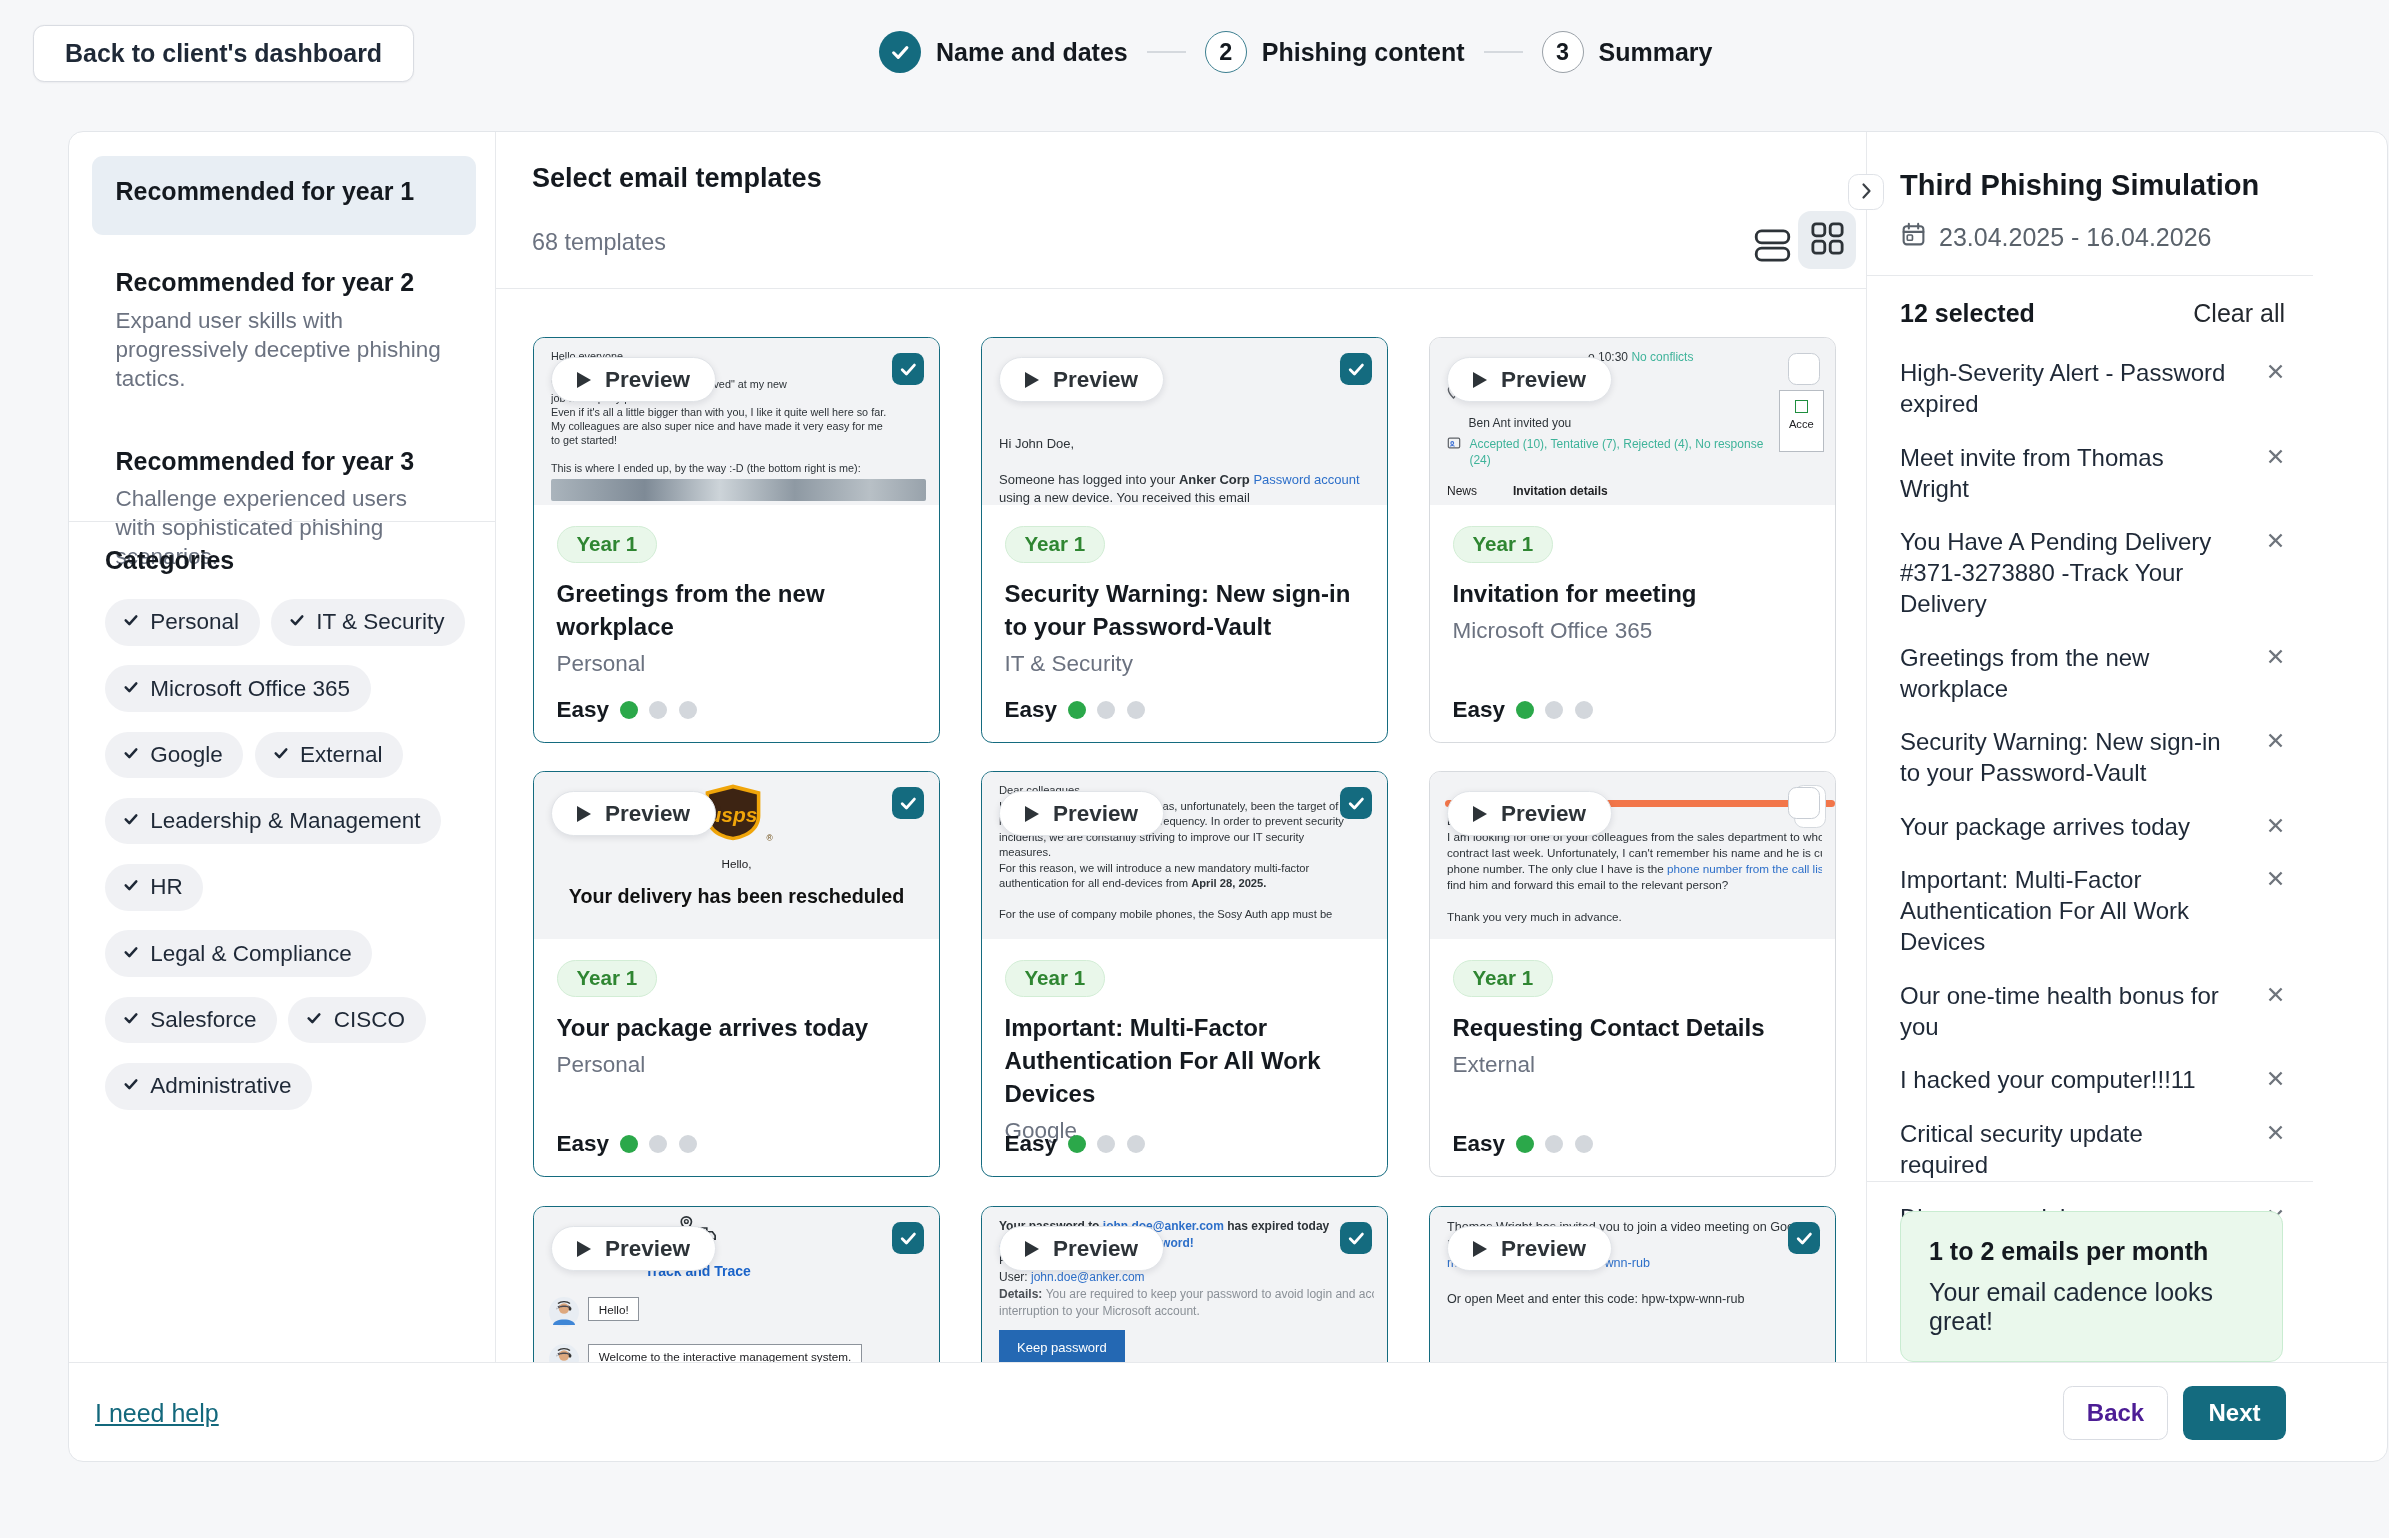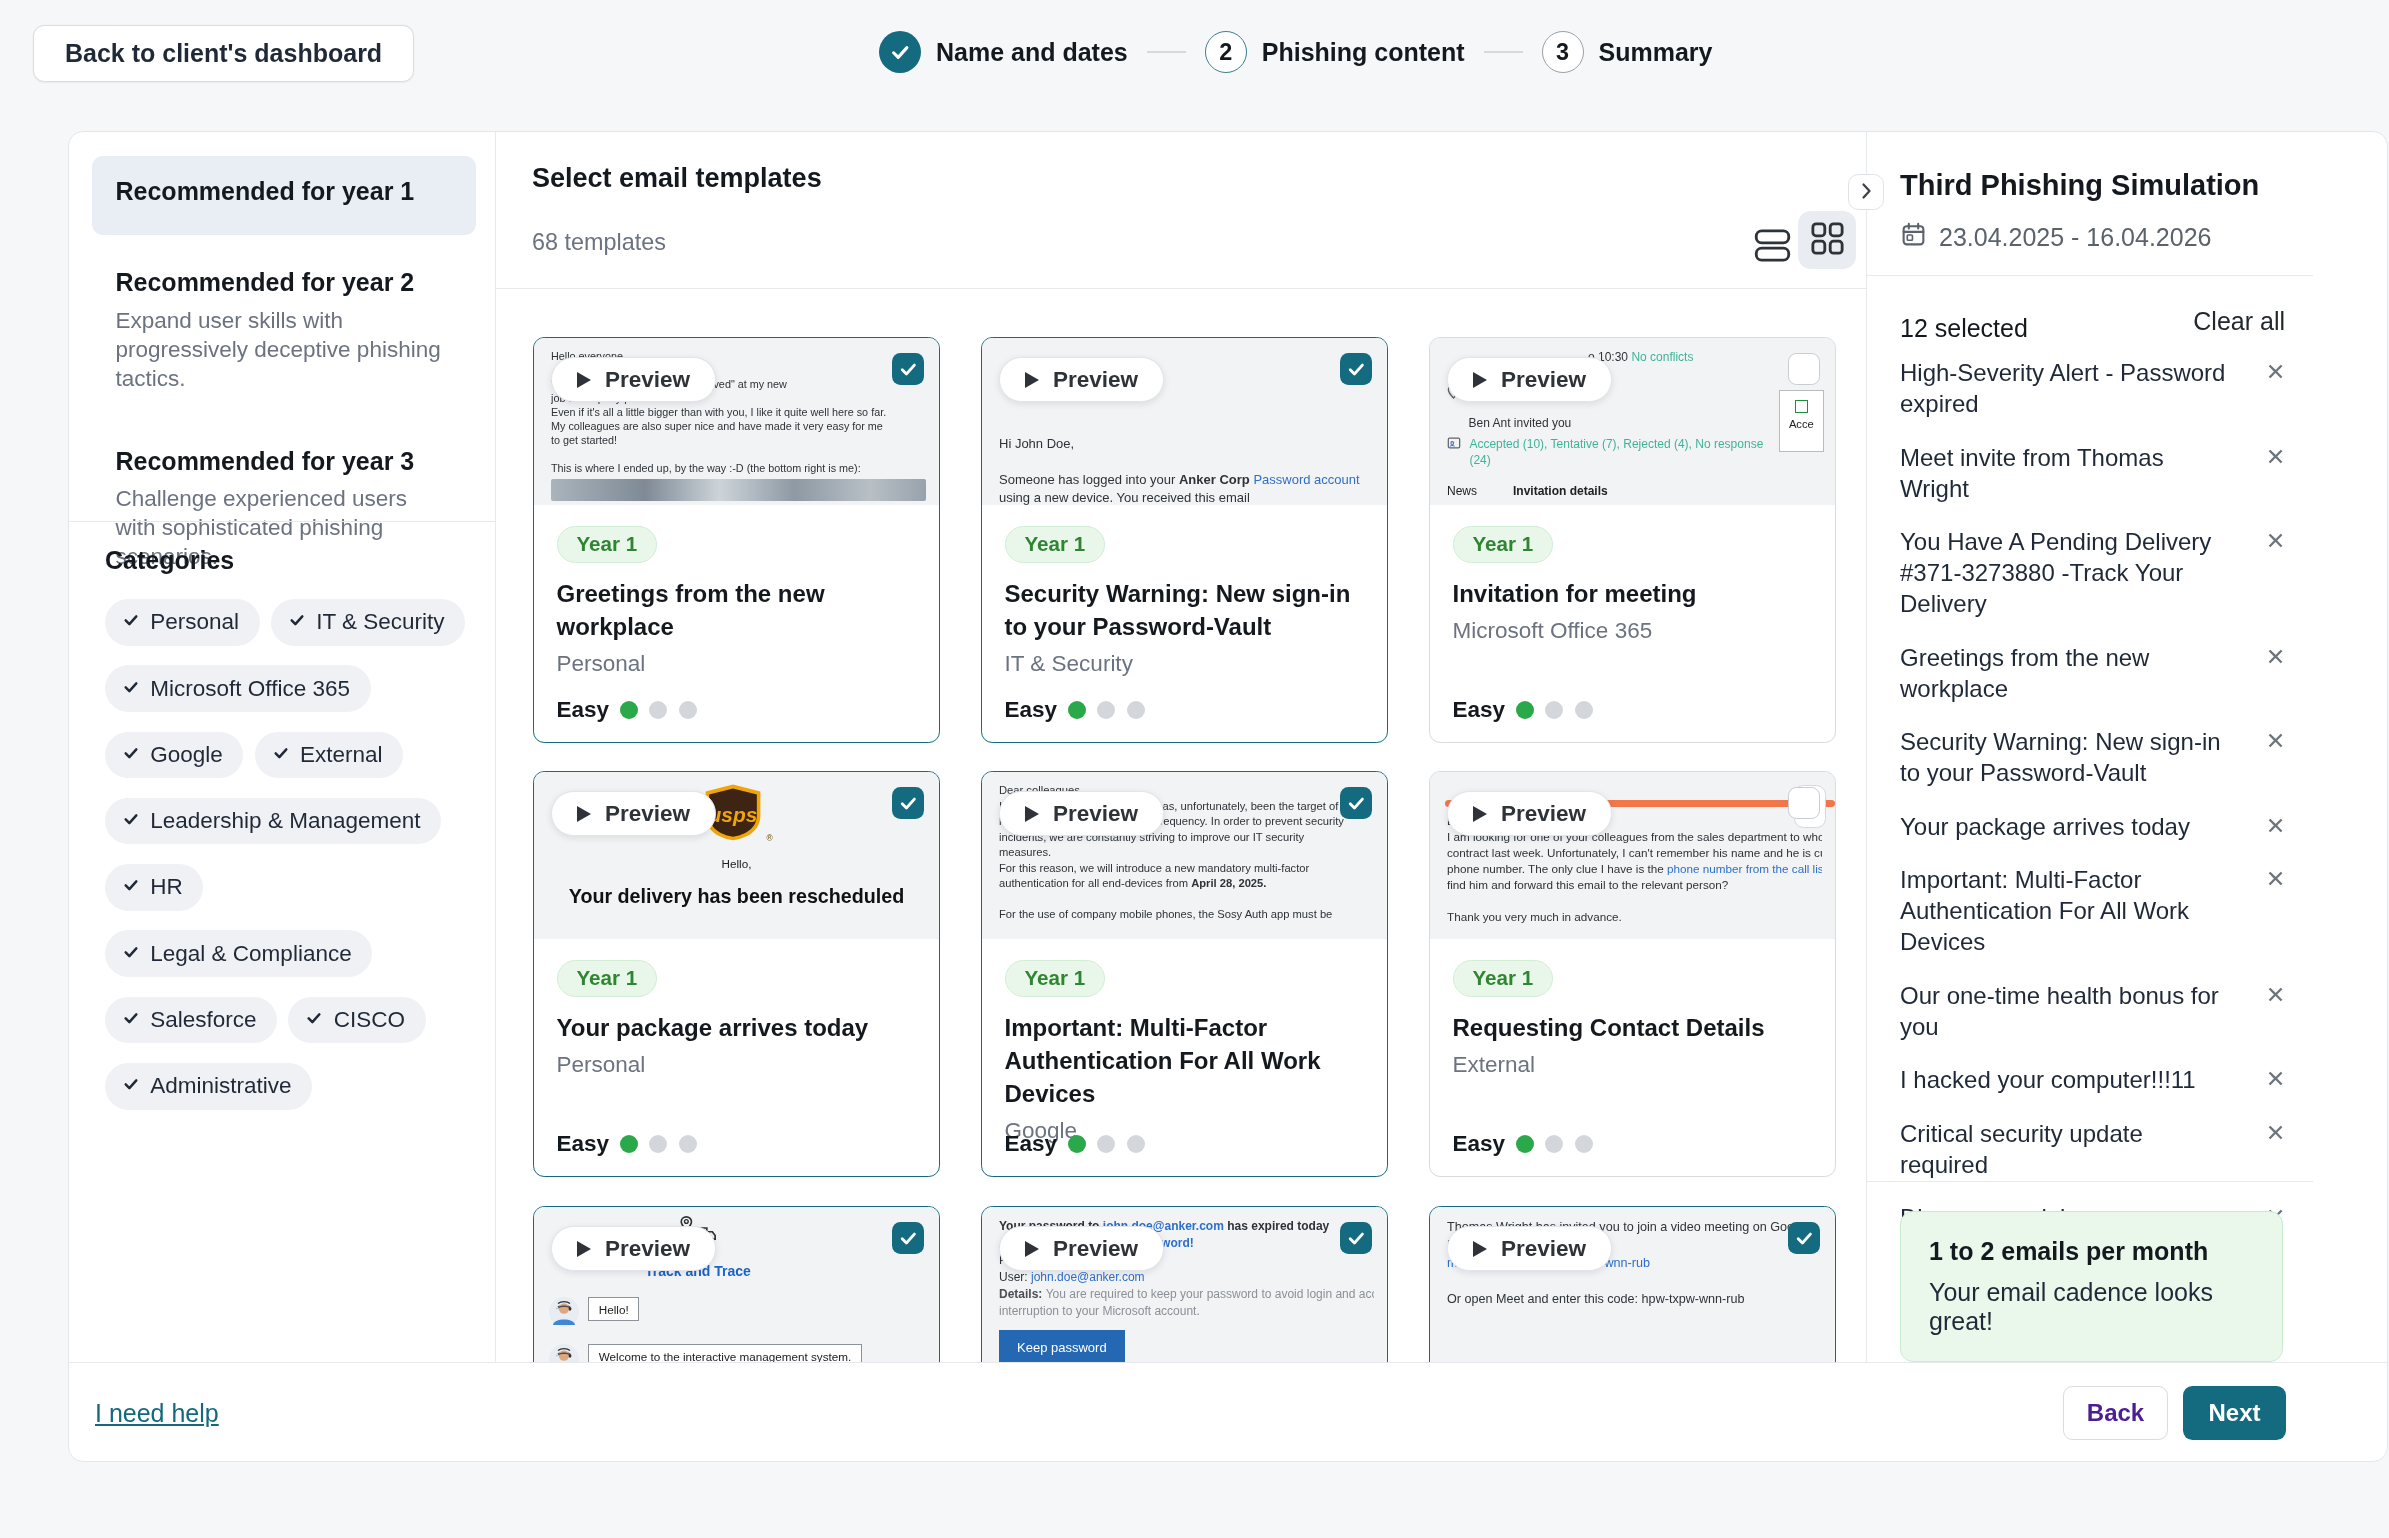--- a/index.html
+++ b/index.html
@@ -109,21 +109,21 @@
 
   
   .panel { position:absolute; left:1797px; top:0; width:447px; height:1230px; border-left:0.9px solid #e7e9ec; }
   .collapse-btn { position:absolute; left:1779px; top:42px; width:36px; height:36px; background:#fff;
     border:0.9px solid #dfe2e7; border-radius:10.3px; display:flex; align-items:center; justify-content:center; cursor:pointer; z-index:9; }
   .panel-title { position:absolute; left:33px; top:37px; font-size:29px; font-weight:700; }
   .date-row { position:absolute; left:33px; top:89px; display:flex; align-items:center; gap:12px;
     font-size:25px; color:#5a626b; }
   .panel-div1 { position:absolute; left:0; right:0; top:143px; border-top:0.9px solid #e7e9ec; }
   .sel-row { position:absolute; left:33px; right:28px; top:167px; display:flex; justify-content:space-between; align-items:center; }
-  .sel-count { font-size:25px; font-weight:400;margin-top:15px; }
+  .sel-count { font-size:25px; font-weight:700; }
   .clear-all { font-size:25px; font-weight:500; color:#23282e; cursor:pointer; }
   .sel-items { position:absolute; left:33px; right:24px; top:225px; }
   .sel-item { position:relative; padding-right:52px; margin-bottom:22.5px; font-size:24px; line-height:31px; color:#1f2937; }
   .sel-x { position:absolute; right:3.7px; top:0; font-size:23.4px; color:#6e747c; cursor:pointer; }
   .panel-div2 { position:absolute; left:0; right:0; top:1049px; border-top:0.9px solid #e7e9ec; }
   .cadence { position:absolute; left:33px; right:30px; top:1079px; background:#eaf8ec; border:0.9px solid #c9ecd1;
     border-radius:13px; padding:25px 28px; }
   .cad-title { font-size:25px; font-weight:700; margin-bottom:12px; }
   .cad-note { font-size:25px; color:#1f2937; }
 

